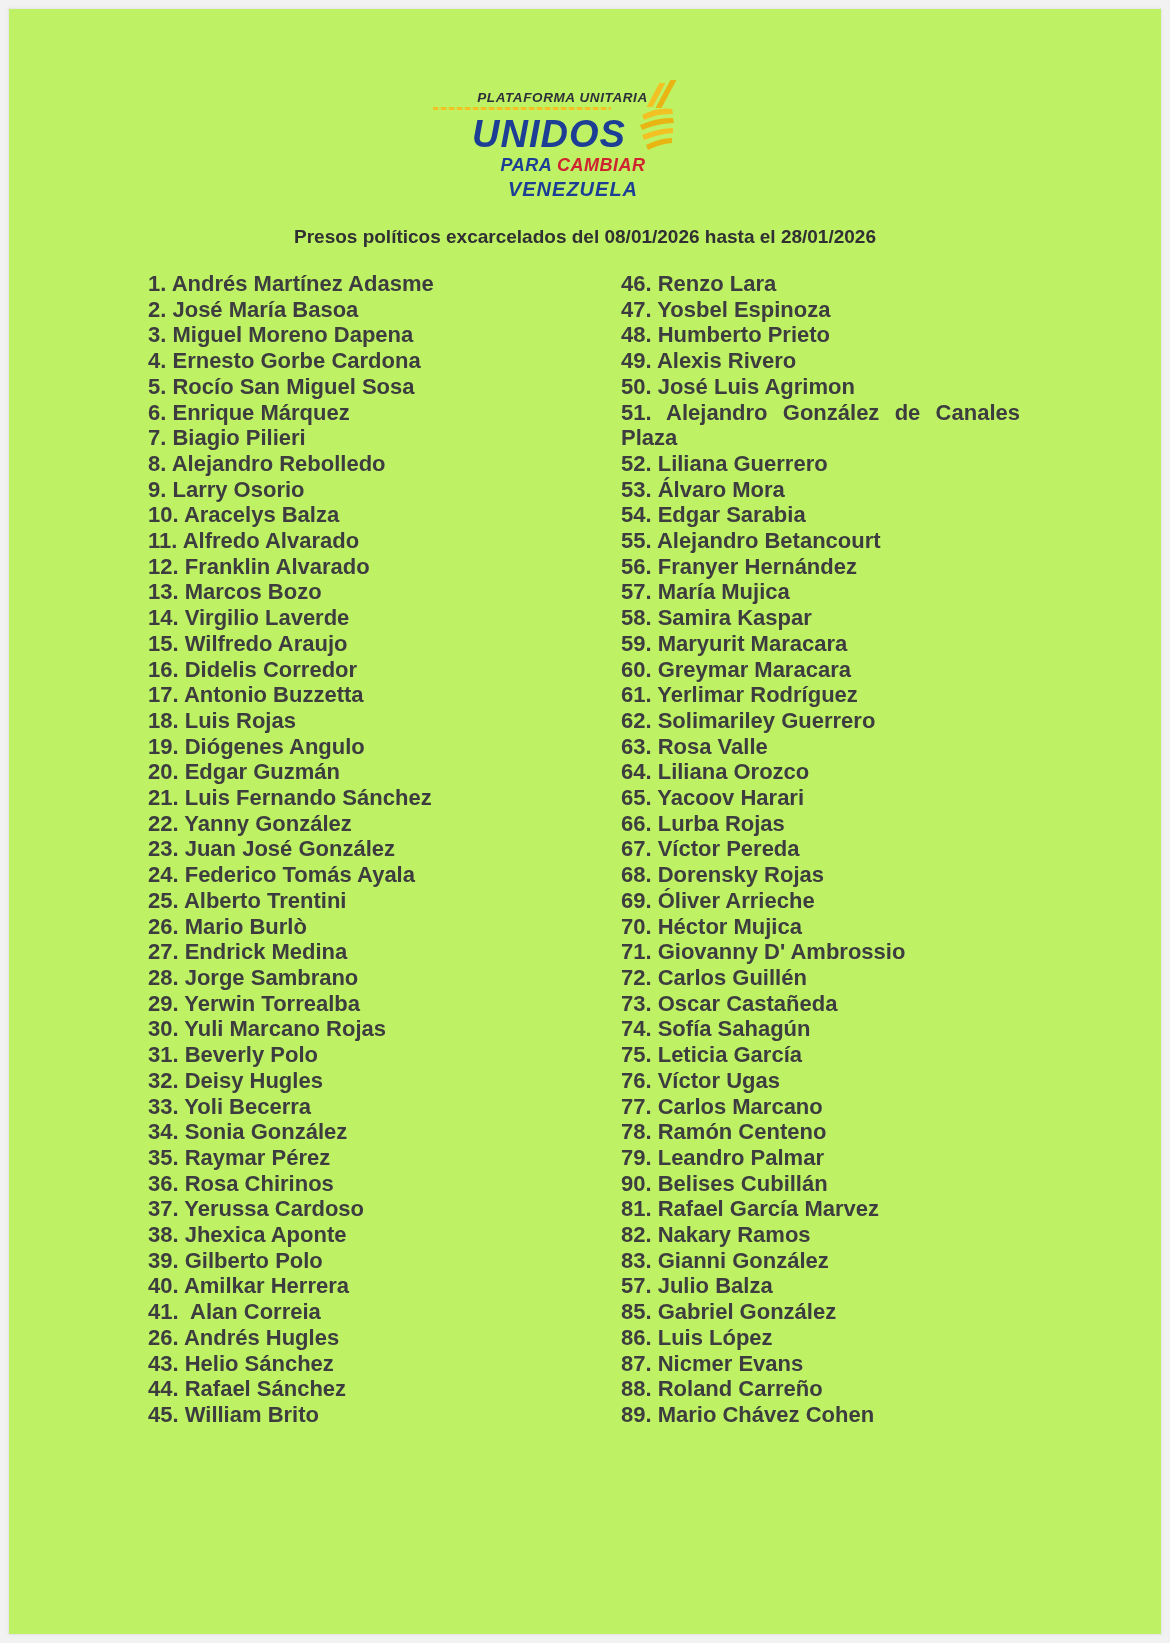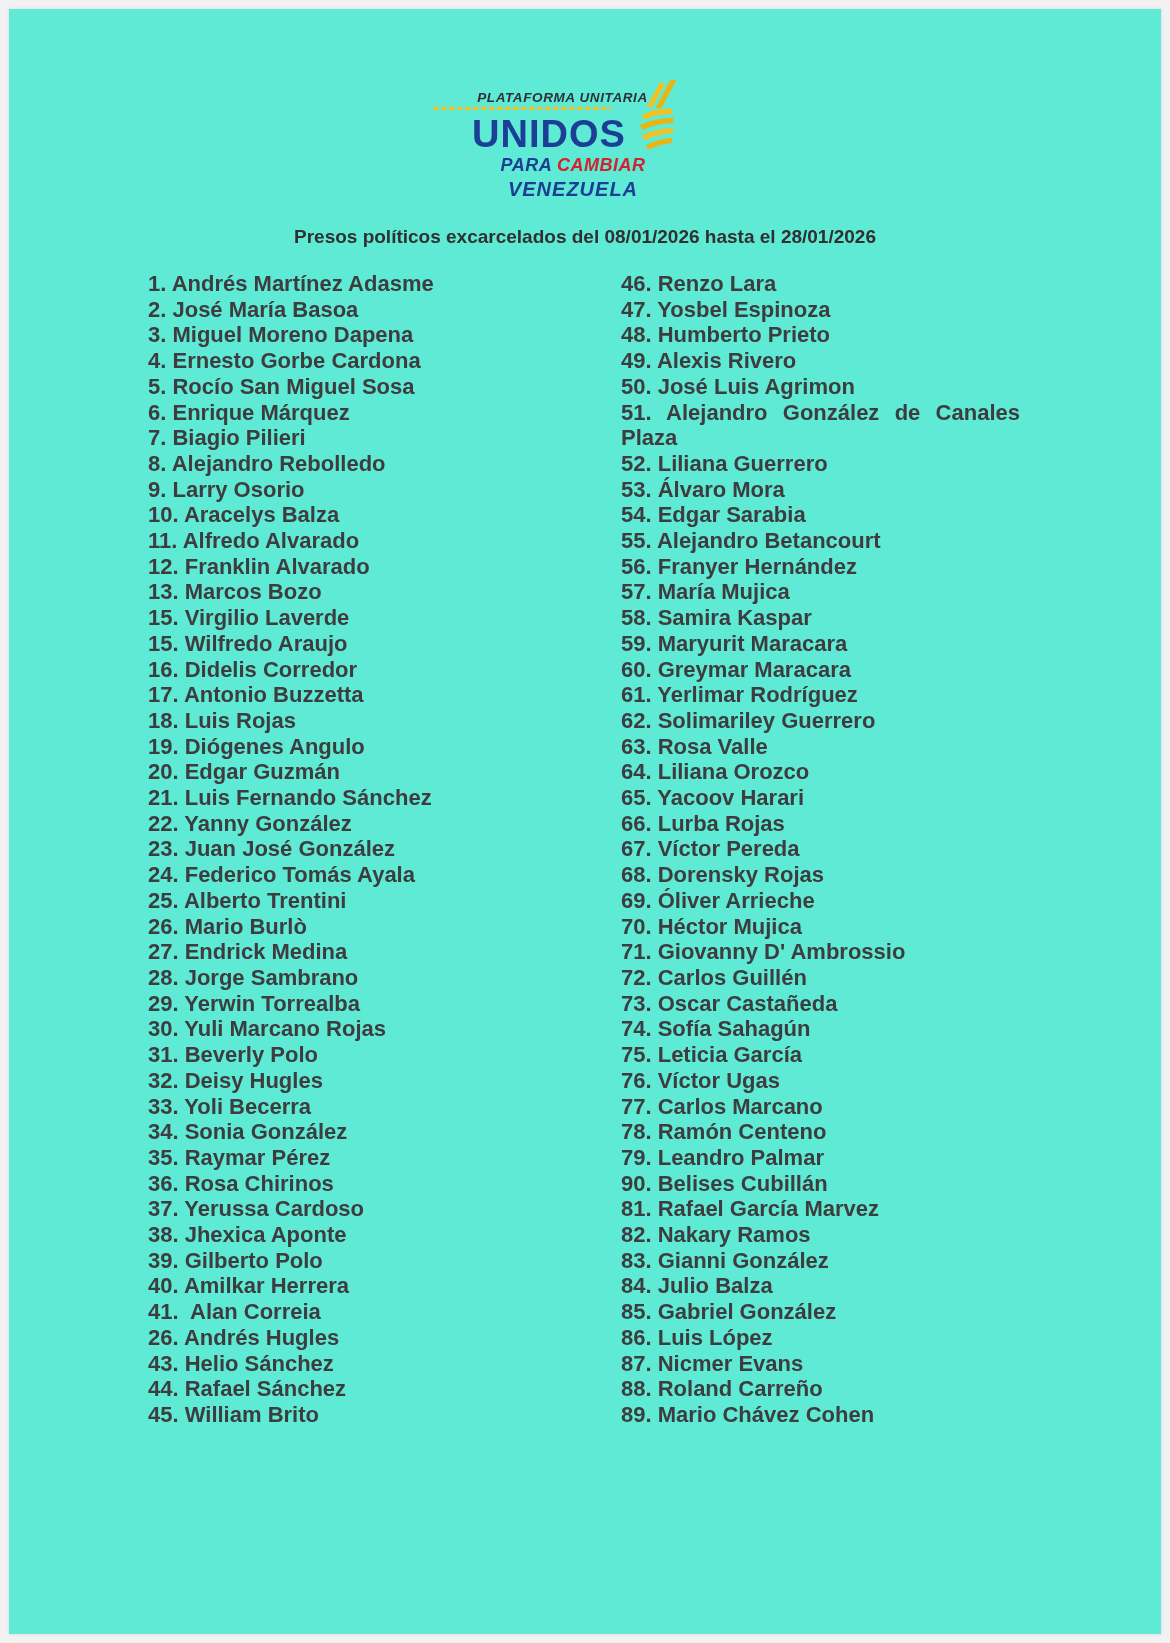--- a/index.html
+++ b/index.html
@@ -8,21 +8,21 @@
   html,body{margin:0;padding:0;}
   body{
     background:#f2f2f3;
     font-family:"Liberation Sans","DejaVu Sans",sans-serif;
     width:1170px;height:1643px;overflow:hidden;
   }
   .page{
     position:relative;
     margin:8px;
     width:1152px;height:1625px;
-    background:#5eead4;
+    background:#bef264;
     border:1px solid #e7e7e9;
     box-shadow:0 0 5px rgba(0,0,0,0.04);
   }
   
   .logo{
     position:absolute;top:78px;left:calc(50% - 12px);
     transform:translateX(-50%);
     width:300px;
     text-align:center;
   }
@@ -36,21 +36,21 @@
   }
   .slashes{display:flex;gap:4px;height:24px;margin-top:-4px;}
   .slash{width:6px;height:24px;background:var(--yellow);transform:skewX(-28deg);}
   .slash.s2{height:28px;margin-top:-3px;background:#e8b513;}
   .zigzag{
     height:3px;width:178px;margin:0 auto 1px 10px;
     background:repeating-linear-gradient(90deg,var(--yellow) 0 5px,rgba(242,194,36,.25) 5px 8px);
   }
   .unidos-row{display:flex;align-items:center;justify-content:center;gap:6px;margin-top:0px;}
   .unidos{
-    font-size:38px;font-weight:bold;
+    font-size:38px;font-weight:bold;font-style:italic;
     color:var(--blue);letter-spacing:1px;line-height:36px;
   }
   .para-cambiar{
     font-size:18px;font-weight:bold;font-style:italic;letter-spacing:.5px;
     margin-top:1px;line-height:15px;
   }
   .para{color:var(--blue);} .cambiar{color:var(--red);}
   .venezuela{
     font-size:20px;font-weight:bold;font-style:italic;
     color:var(--blue);letter-spacing:1px;line-height:30px;margin-top:1px;
@@ -116,21 +116,21 @@
         <div class="item">4. Ernesto Gorbe Cardona</div>
         <div class="item">5. Rocío San Miguel Sosa</div>
         <div class="item">6. Enrique Márquez</div>
         <div class="item">7. Biagio Pilieri</div>
         <div class="item">8. Alejandro Rebolledo</div>
         <div class="item">9. Larry Osorio</div>
         <div class="item">10. Aracelys Balza</div>
         <div class="item">11. Alfredo Alvarado</div>
         <div class="item">12. Franklin Alvarado</div>
         <div class="item">13. Marcos Bozo</div>
-        <div class="item">15. Virgilio Laverde</div>
+        <div class="item">14. Virgilio Laverde</div>
         <div class="item">15. Wilfredo Araujo</div>
         <div class="item">16. Didelis Corredor</div>
         <div class="item">17. Antonio Buzzetta</div>
         <div class="item">18. Luis Rojas</div>
         <div class="item">19. Diógenes Angulo</div>
         <div class="item">20. Edgar Guzmán</div>
         <div class="item">21. Luis Fernando Sánchez</div>
         <div class="item">22. Yanny González</div>
         <div class="item">23. Juan José González</div>
         <div class="item">24. Federico Tomás Ayala</div>
@@ -188,21 +188,21 @@
         <div class="item">74. Sofía Sahagún</div>
         <div class="item">75. Leticia García</div>
         <div class="item">76. Víctor Ugas</div>
         <div class="item">77. Carlos Marcano</div>
         <div class="item">78. Ramón Centeno</div>
         <div class="item">79. Leandro Palmar</div>
         <div class="item">90. Belises Cubillán</div>
         <div class="item">81. Rafael García Marvez</div>
         <div class="item">82. Nakary Ramos</div>
         <div class="item">83. Gianni González</div>
-        <div class="item">84. Julio Balza</div>
+        <div class="item">57. Julio Balza</div>
         <div class="item">85. Gabriel González</div>
         <div class="item">86. Luis López</div>
         <div class="item">87. Nicmer Evans</div>
         <div class="item">88. Roland Carreño</div>
         <div class="item">89. Mario Chávez Cohen</div>
       </div>
   </div>
 
 </div>
 

